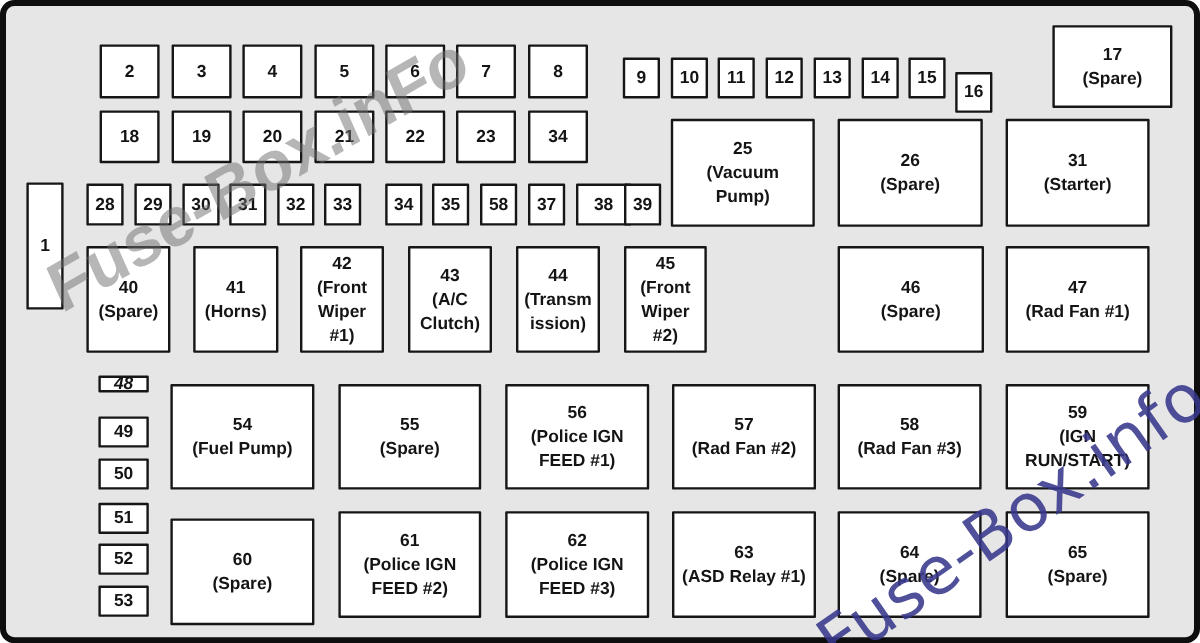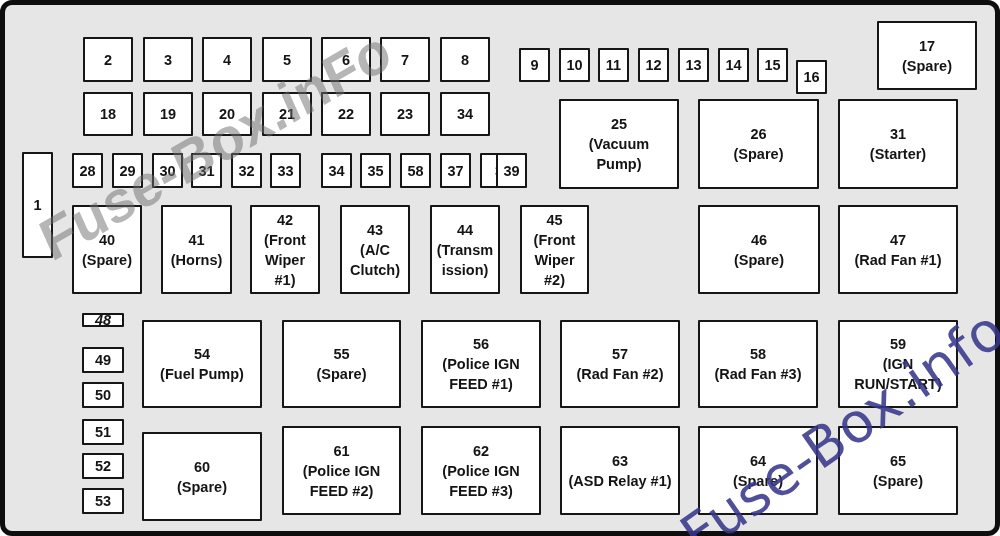--- a/index.html
+++ b/index.html
@@ -85,21 +85,21 @@
       <div class="fuse" style="left: 112px; top: 153px; width: 31px; height: 35px;">29</div>
       <div class="fuse" style="left: 152px; top: 153px; width: 31px; height: 35px;">30</div>
       <div class="fuse" style="left: 191px; top: 153px; width: 31px; height: 35px;">31</div>
       <div class="fuse" style="left: 231px; top: 153px; width: 31px; height: 35px;">32</div>
       <div class="fuse" style="left: 270px; top: 153px; width: 31px; height: 35px;">33</div>
       <div class="fuse" style="left: 321px; top: 153px; width: 31px; height: 35px;">34</div>
       <div class="fuse" style="left: 360px; top: 153px; width: 31px; height: 35px;">35</div>
       <div class="fuse" style="left: 400px; top: 153px; width: 31px; height: 35px;">58</div>
       <div class="fuse" style="left: 440px; top: 153px; width: 31px; height: 35px;">37</div>
       <div class="fuse" style="left: 480px; top: 153px; width: 46px; height: 35px;">38</div>
-      <div class="fuse" style="left: 496px; top: 153px; width: 31px; height: 35px;">39</div>
+      <div class="fuse" style="left: 520px; top: 153px; width: 31px; height: 35px;">39</div>
       <div class="fuse" style="left: 72px; top: 205px; width: 70px; height: 89px;">40
 (Spare)</div>
       <div class="fuse" style="left: 161px; top: 205px; width: 71px; height: 89px;">41
 (Horns)</div>
       <div class="fuse" style="left: 250px; top: 205px; width: 70px; height: 89px;">42
 (Front
 Wiper
 #1)</div>
       <div class="fuse" style="left: 340px; top: 205px; width: 70px; height: 89px;">43
 (A/C

